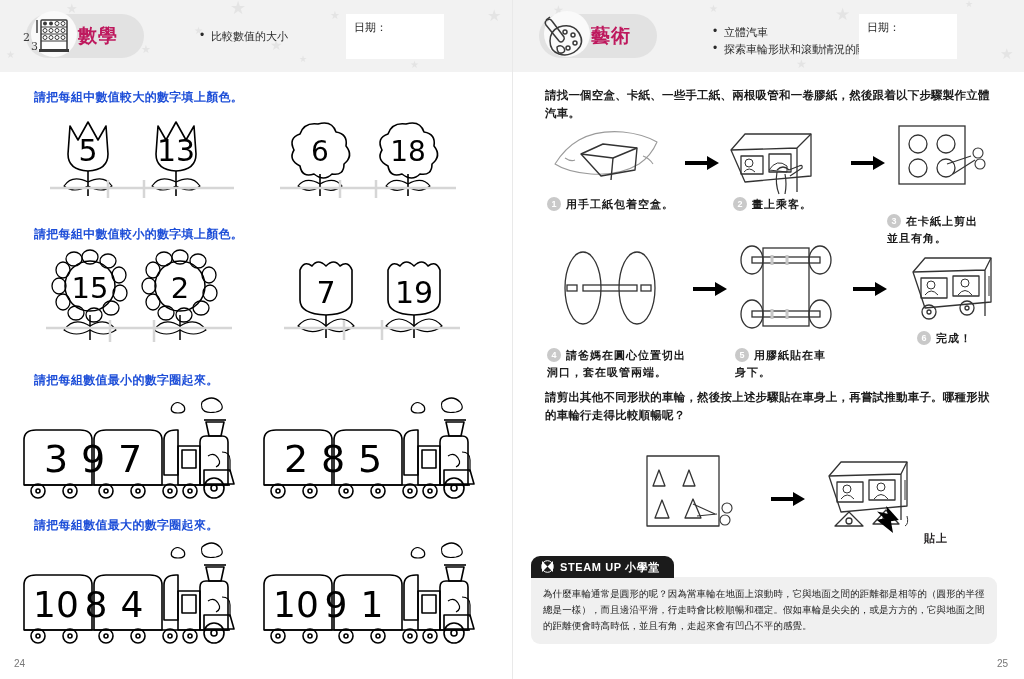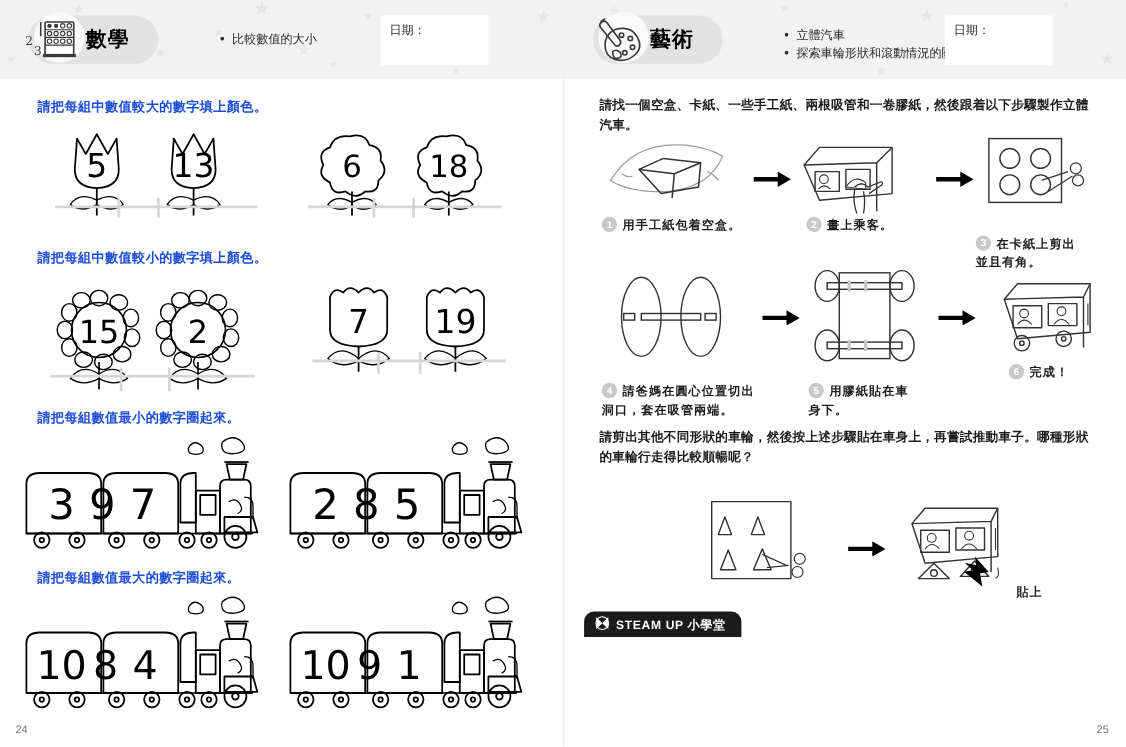--- a/index.html
+++ b/index.html
@@ -36,21 +36,21 @@
   .subject-icon {
     position:absolute; left:-4px; top:-3px;
     width:58px; height:50px;
     display:flex; align-items:center; justify-content:center;
   }
   .subject-icon .disc {
     position:absolute; left:9px; top:0; width:46px; height:46px;
     background:#fafafa; border-radius:50%;
   }
   .subject-name {
-    font-size:19px; font-weight:bold; letter-spacing:1px; color:#000000;
+    font-size:19px; font-weight:bold; letter-spacing:1px; color:#be185d;
     font-family:"DejaVu Sans","Liberation Sans",sans-serif;
   }
   .objectives {
     position:absolute; left:160px; top:12px; width:210px;
   }
   .objectives li {
     list-style:none; position:relative; padding-left:11px;
     font-size:11px; line-height:17px; color:#2a2a2a; white-space:nowrap;
   }
   .objectives li:before {
@@ -226,21 +226,21 @@
           <path d="M2 76 L178 76" stroke="#d6d6d6" stroke-width="2.5"></path>
           <path d="M62 68 L62 86 M98 68 L98 86" stroke="#d6d6d6" stroke-width="2.5"></path>
         </g>
         <text class="numtxt" x="42" y="49" font-size="28" text-anchor="middle">6</text>
         <text class="numtxt" x="130" y="49" font-size="28" text-anchor="middle">18</text>
       </svg>
     </div>
 
     <div class="instr" style="left:34px;top:225px;">請把每組中數值較小的數字填上顏色。</div>
 
-    <div class="flowerrow" style="left:44px;top:260px;text-decoration:underline;">
+    <div class="flowerrow" style="left:44px;top:246px;text-decoration:underline;">
       <svg width="190" height="96" viewBox="0 0 190 96">
         <g fill="none" stroke="#000" stroke-width="1.5" stroke-linejoin="round">
           <g id="daisy1">
             <circle cx="46" cy="40" r="25"></circle>
             <g stroke-width="1.3">
               <ellipse cx="46" cy="11" rx="8" ry="7"></ellipse>
                 <ellipse cx="64" cy="15" rx="8" ry="7"></ellipse>
               <ellipse cx="75" cy="29" rx="7" ry="8"></ellipse>
                 <ellipse cx="76" cy="47" rx="7" ry="8"></ellipse>
               <ellipse cx="67" cy="62" rx="8" ry="7"></ellipse>
@@ -699,17 +699,18 @@
         <span class="tab-inner">
           <span>
             <svg width="13" height="13" viewBox="0 0 13 13">
               <path d="M1 1 L6.5 6.5 L1 12 Z M12 1 L6.5 6.5 L12 12 Z" fill="#fff"></path>
               <circle cx="6.5" cy="6.5" r="5.8" fill="none" stroke="#fff" stroke-width="1"></circle>
             </svg>
           </span>
           <span>STEAM UP 小學堂</span>
         </span>
       </div>
+      <div class="steam-body">為什麼車輪通常是圓形的呢？因為當車輪在地面上滾動時，它與地面之間的距離都是相等的（圓形的半徑總是一樣），而且邊沿平滑，行走時會比較順暢和穩定。假如車輪是尖尖的，或是方方的，它與地面之間的距離便會時高時低，並且有角，走起來會有凹凸不平的感覺。</div>
     </div>
 
     <div class="pagenum" style="right:16px;">25</div>
   </div>
 </div>
 
 </body></html>

